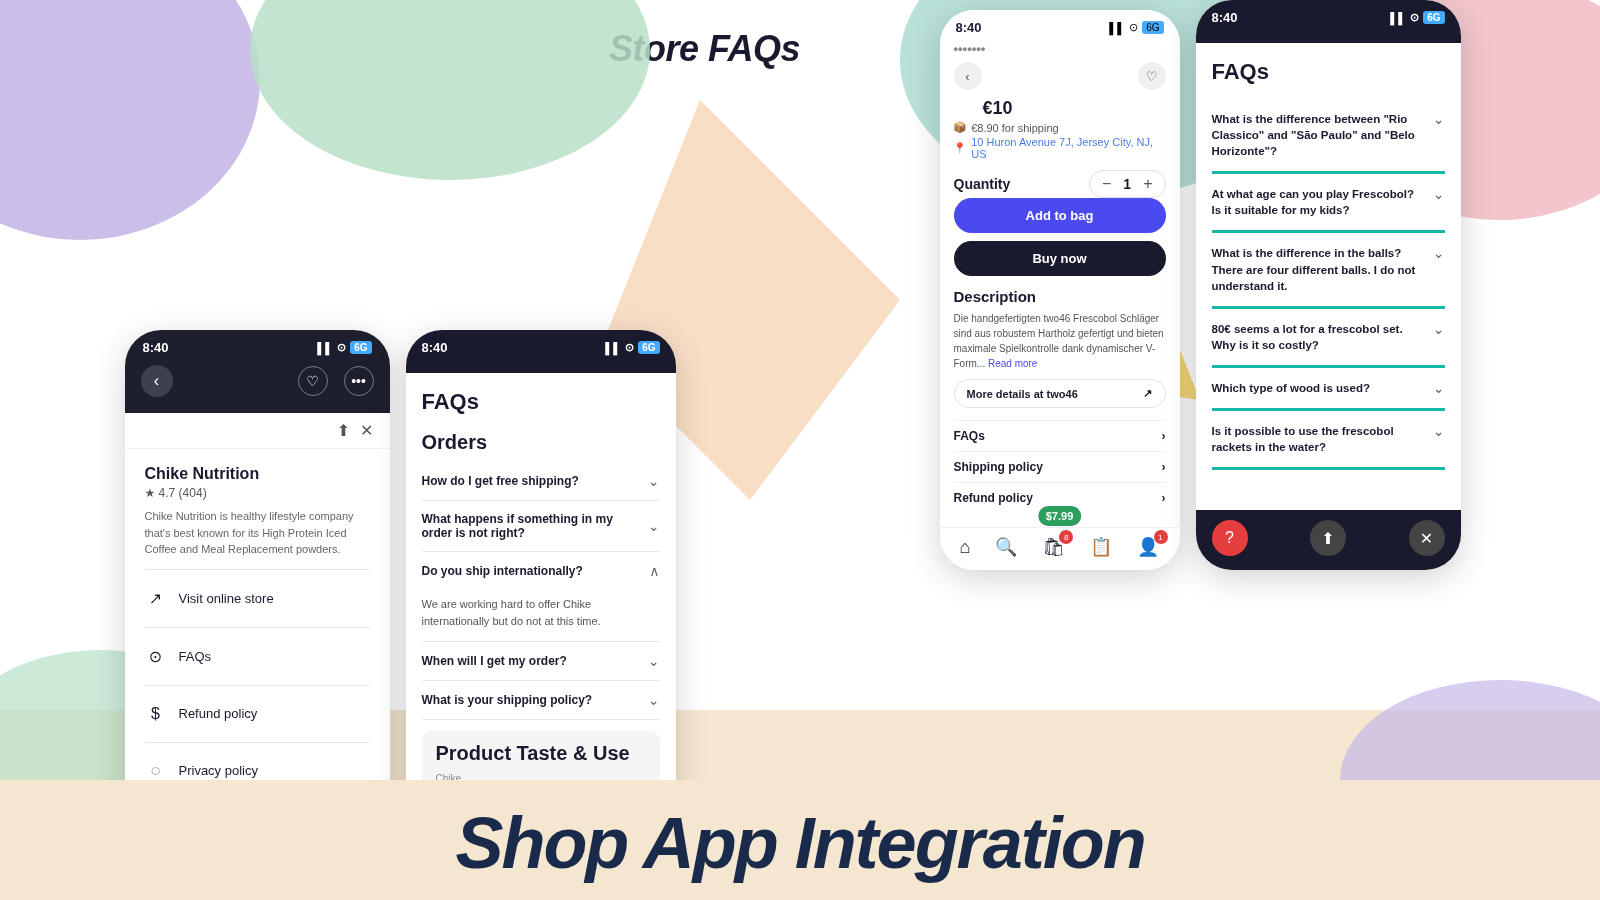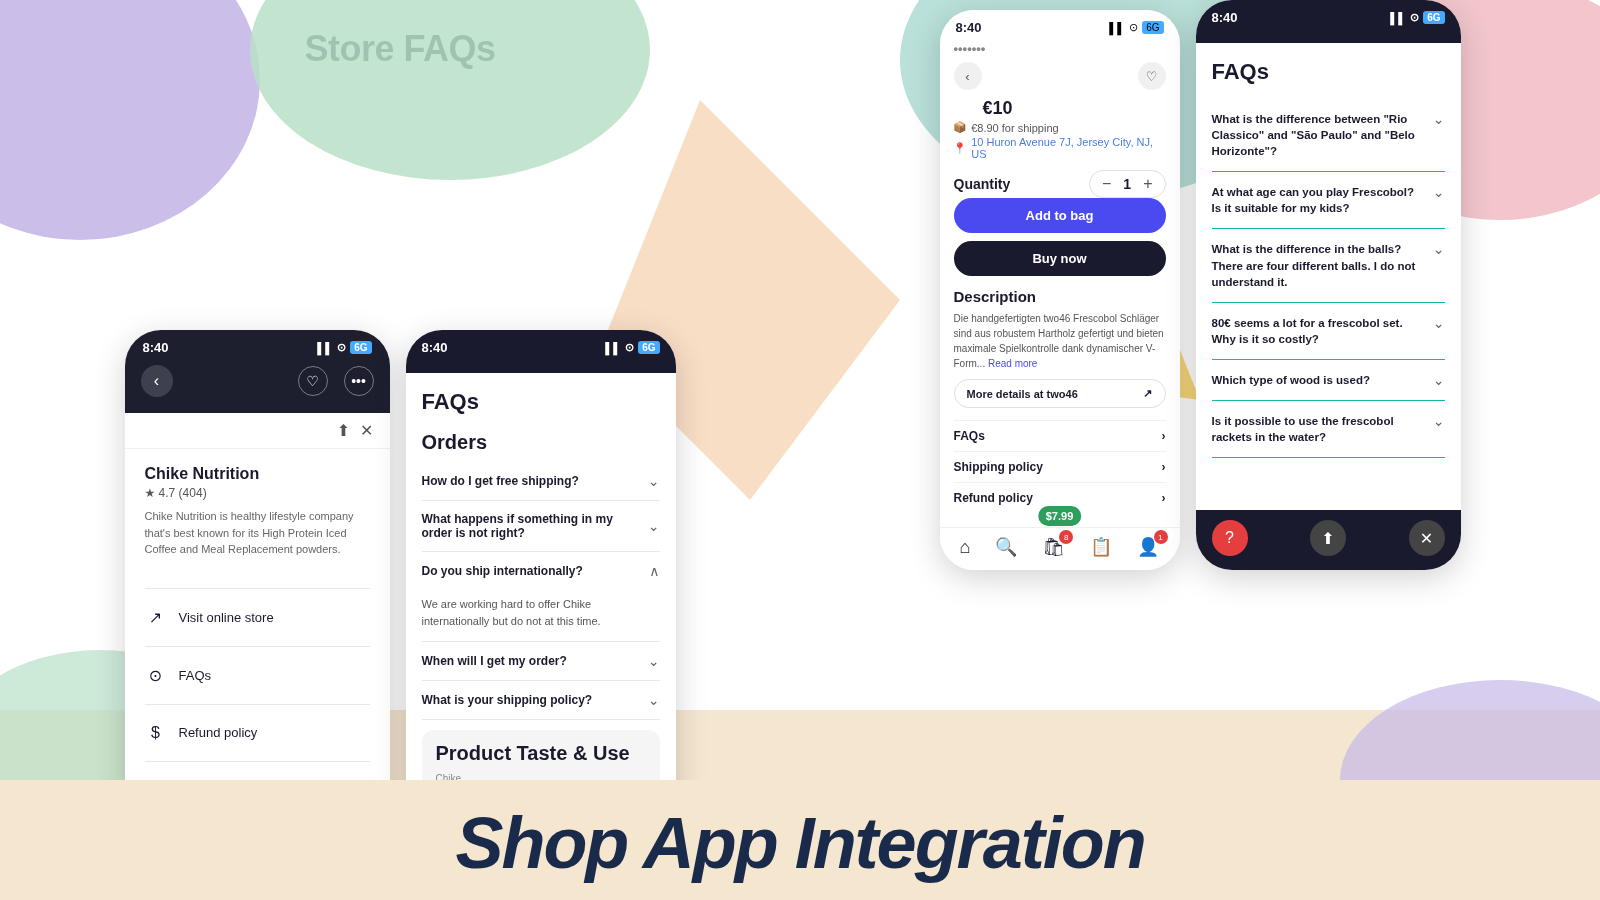--- a/index.html
+++ b/index.html
@@ -15,21 +15,22 @@
     
     .bg-shapes {
       position: absolute;
       inset: 0;
       z-index: 0;
       overflow: hidden;
     }
 
     .header-left {
       flex: 1;
-      text-align: center;
+      text-align: right;
+      font-style: italic;
     }
 
     .section-title {
       font-size: 36px;
       font-weight: 800;
       color: #1a1a2e;
       letter-spacing: -0.5px;
     }
 
     .status-icons {
@@ -111,21 +112,21 @@
     .store-rating {
       font-size: 12px;
       color: #555;
       margin-bottom: 8px;
     }
 
     .store-desc {
       font-size: 11px;
       color: #666;
       line-height: 1.5;
-      margin-bottom: 30px;
+      margin-bottom: 11px;
     }
 
     .sidebar-divider {
       height: 1px;
       background: #e8e8e8;
       margin: 10px 0;
     }
 
     .sidebar-menu-item {
       display: flex;
@@ -513,21 +514,21 @@
 
     .prod-faqs-title {
       font-size: 22px;
       font-weight: 700;
       color: #1a1a2e;
       margin-bottom: 14px;
     }
 
     .prod-faq-item {
       padding: 12px 0;
-      border-bottom: 1px solid #14b8a6;
+      border-bottom: 3px solid #14b8a6;
     }
 
     .prod-faq-row {
       display: flex;
       justify-content: space-between;
       align-items: flex-start;
     }
 
     .prod-faq-q {
       font-size: 11.5px;

